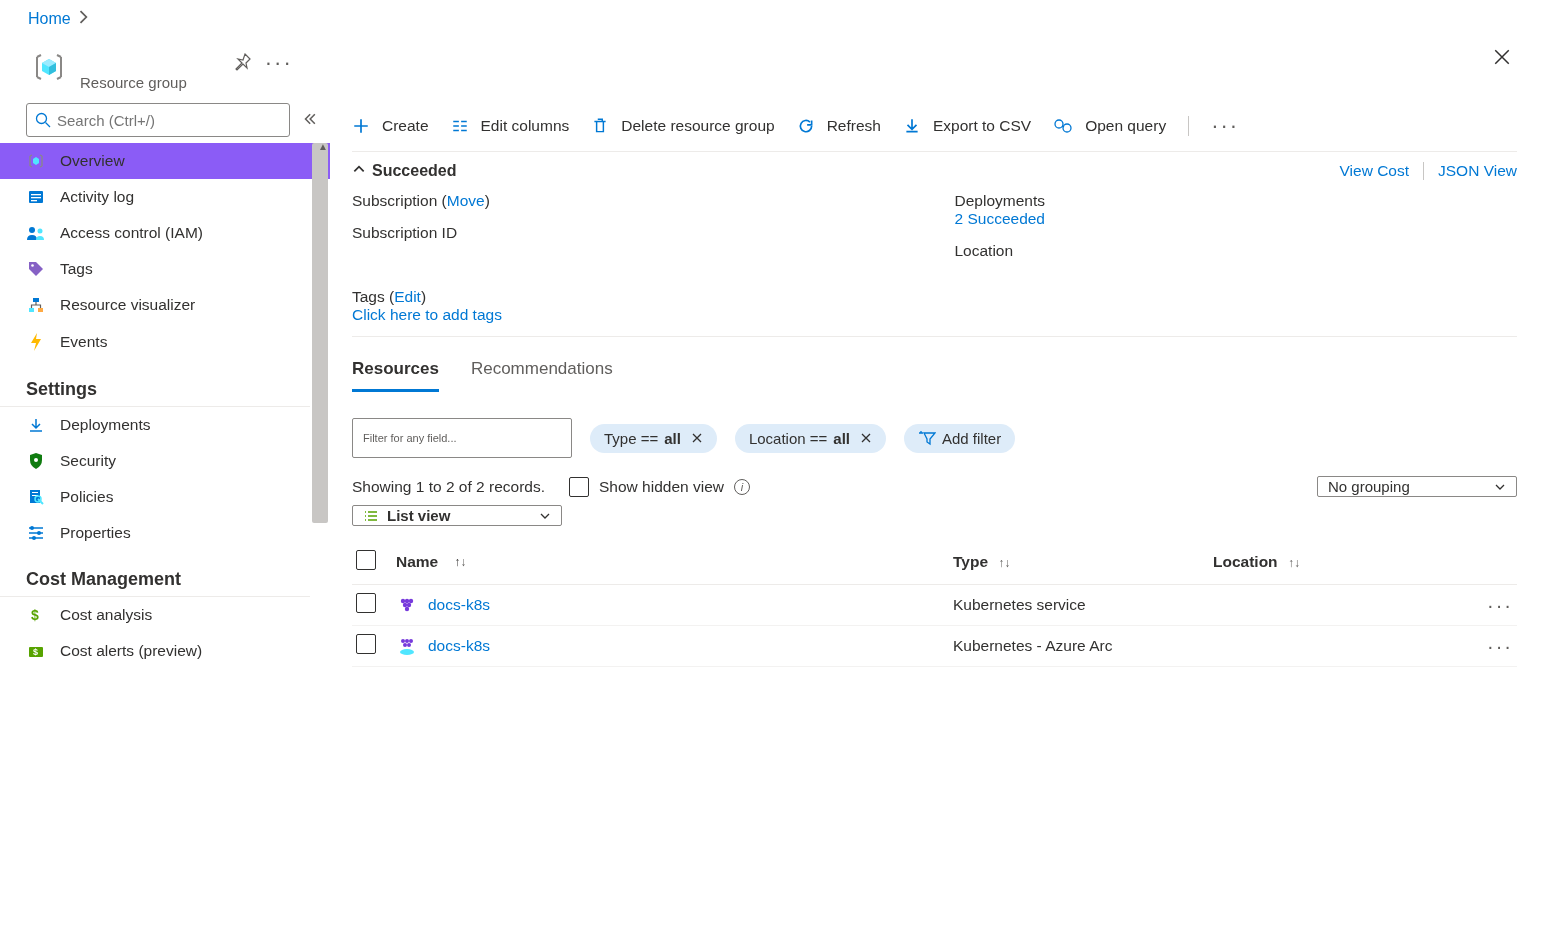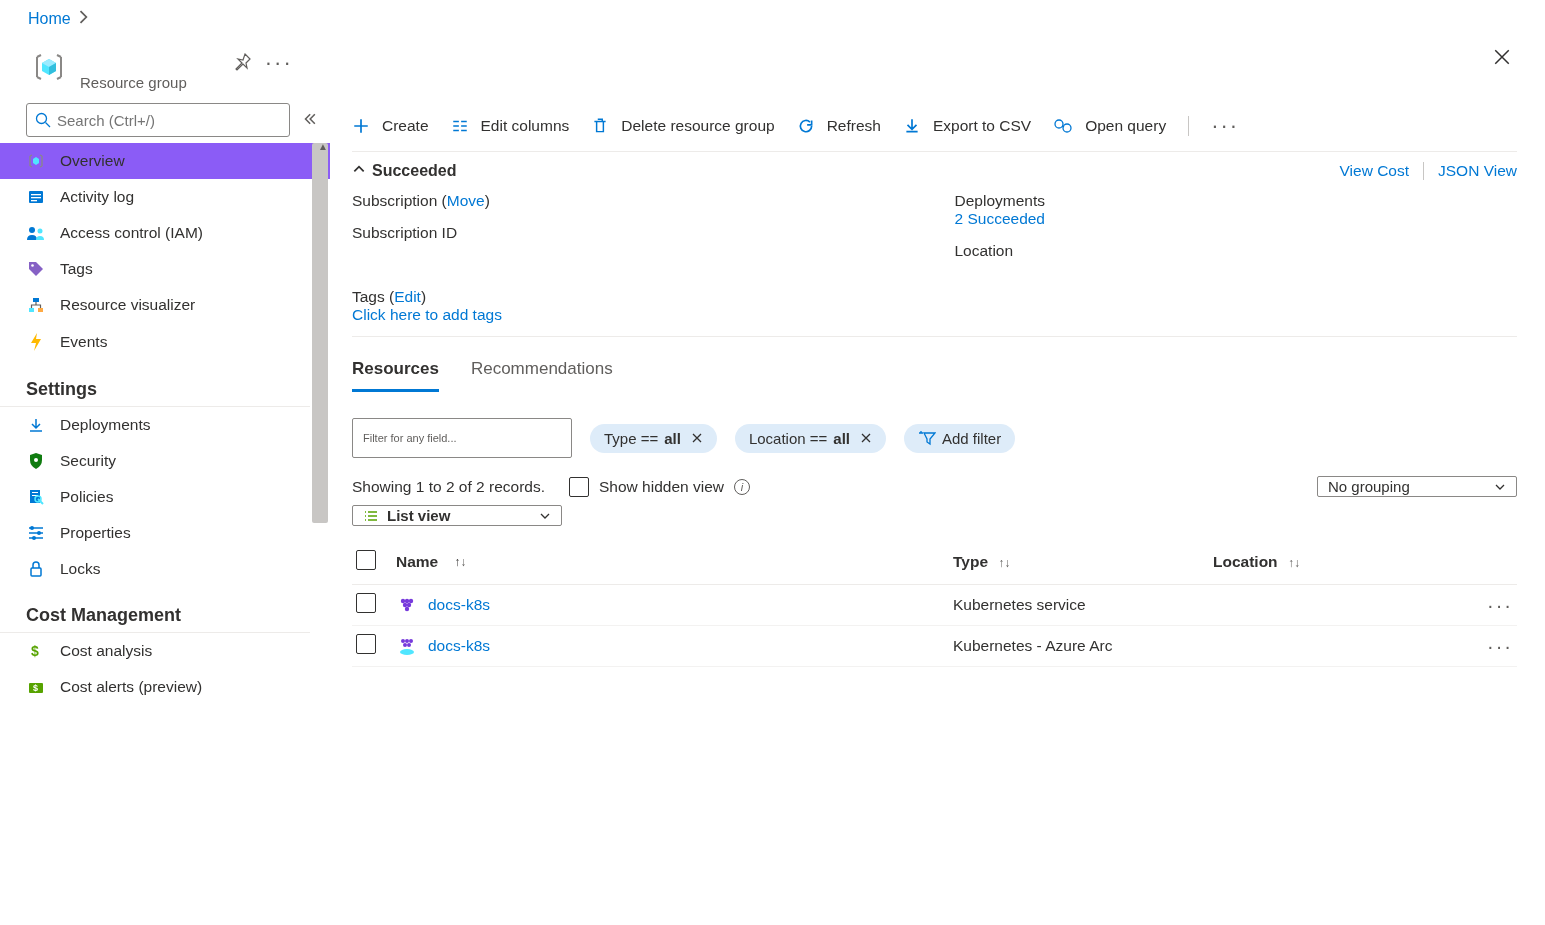--- a/index.html
+++ b/index.html
@@ -248,29 +248,20 @@
             <span class="nav-icon">
               <svg width="18" height="16" viewBox="0 0 18 16">
                 <path d="M2 3 H16 M2 8 H16 M2 13 H16" stroke="#0078d4" stroke-width="1.5"></path>
                 <circle cx="5" cy="3" r="2" fill="#0078d4"></circle>
                 <circle cx="12" cy="8" r="2" fill="#0078d4"></circle>
                 <circle cx="7" cy="13" r="2" fill="#0078d4"></circle>
               </svg>
             </span>
             <span>Properties</span>
           </div>
-          <div class="nav-item">
-            <span class="nav-icon">
-              <svg width="16" height="18" viewBox="0 0 16 18">
-                <rect x="3" y="8" width="10" height="8" rx="1" fill="none" stroke="#0078d4" stroke-width="1.5"></rect>
-                <path d="M5 8 V5 A3 3 0 0 1 11 5 V8" fill="none" stroke="#0078d4" stroke-width="1.5"></path>
-              </svg>
-            </span>
-            <span>Locks</span>
-          </div>
         </div>
       <div class="section-header">Cost Management</div>
       <div id="nav-cost">
           <div class="nav-item">
             <span class="nav-icon">
               <svg width="18" height="18" viewBox="0 0 18 18">
                 <text x="4" y="14" font-size="14" fill="#57a300" font-weight="bold">$</text>
               </svg>
             </span>
             <span>Cost analysis</span>

